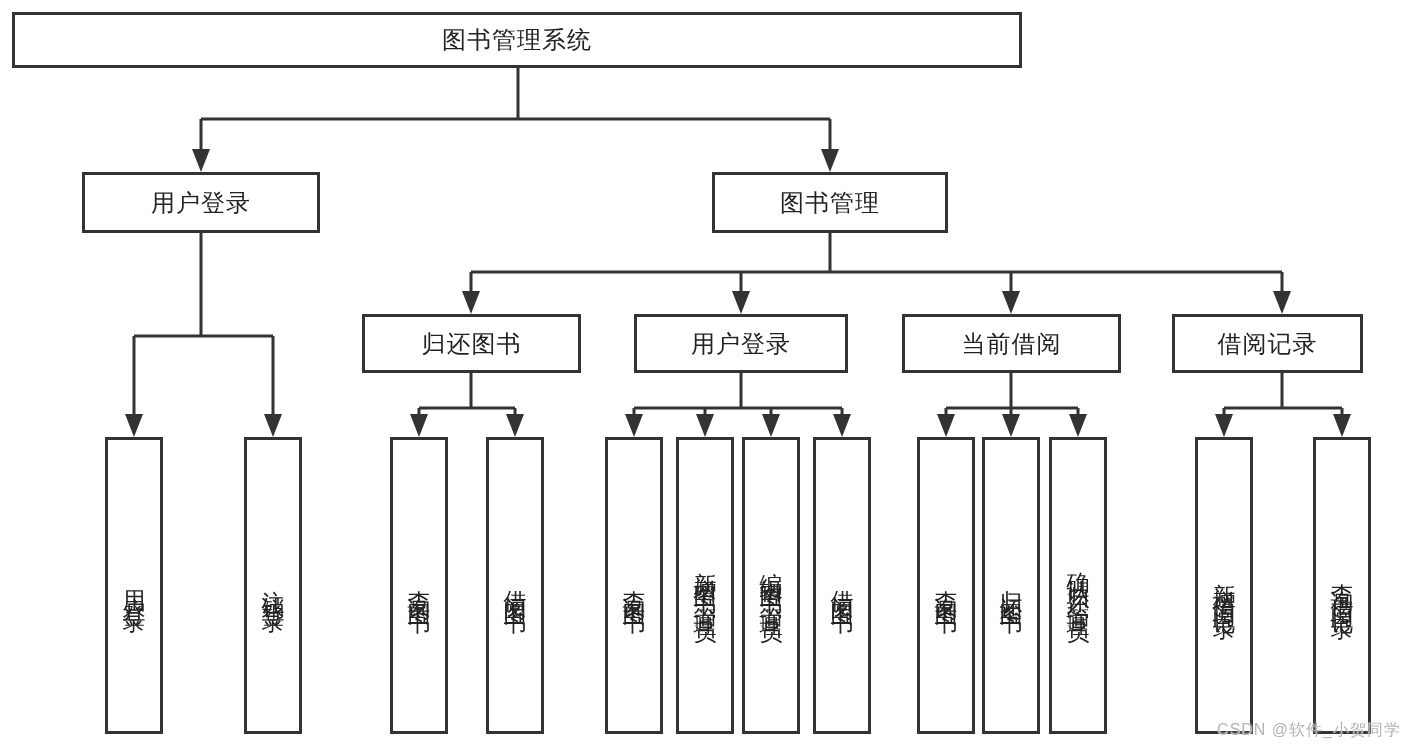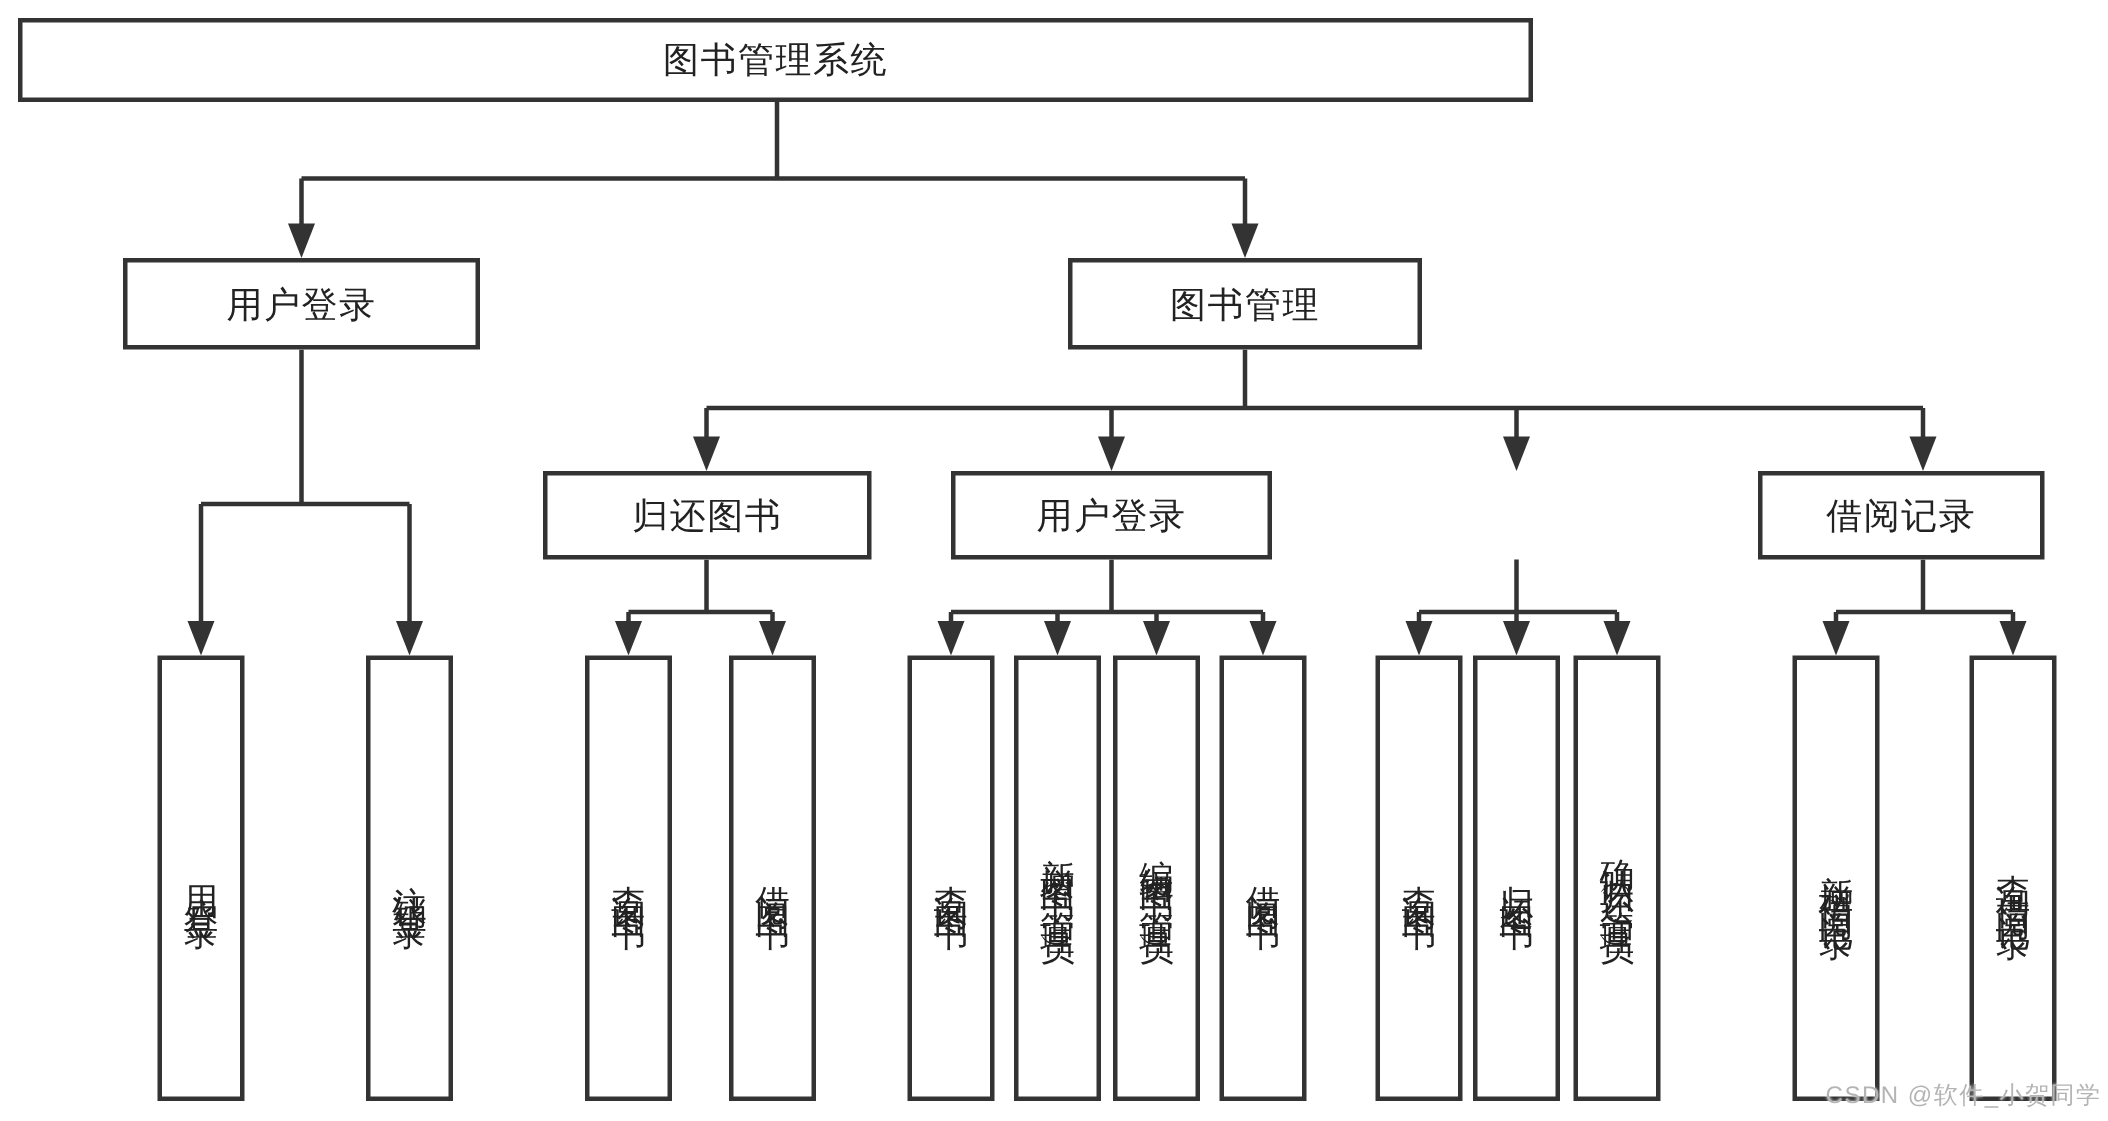--- a/index.html
+++ b/index.html
@@ -94,20 +94,23 @@
   <div class="node" style="left:712px;top:172px;width:236px;height:61px">
     <span class="h-label">图书管理</span>
   </div>
 
   <div class="node" style="left:362px;top:314px;width:219px;height:59px">
     <span class="h-label">归还图书</span>
   </div>
   <div class="node" style="left:634px;top:314px;width:214px;height:59px">
     <span class="h-label">用户登录</span>
   </div>
+  <div class="node" style="left:902px;top:314px;width:219px;height:59px">
+    <span class="h-label">当前借阅</span>
+  </div>
   <div class="node" style="left:1172px;top:314px;width:191px;height:59px">
     <span class="h-label">借阅记录</span>
   </div>
 
   <div class="node leaf" style="left:105px">
     <span class="v-label">用户登录</span>
   </div>
   <div class="node leaf" style="left:244px">
     <span class="v-label">注销登录</span>
   </div>

